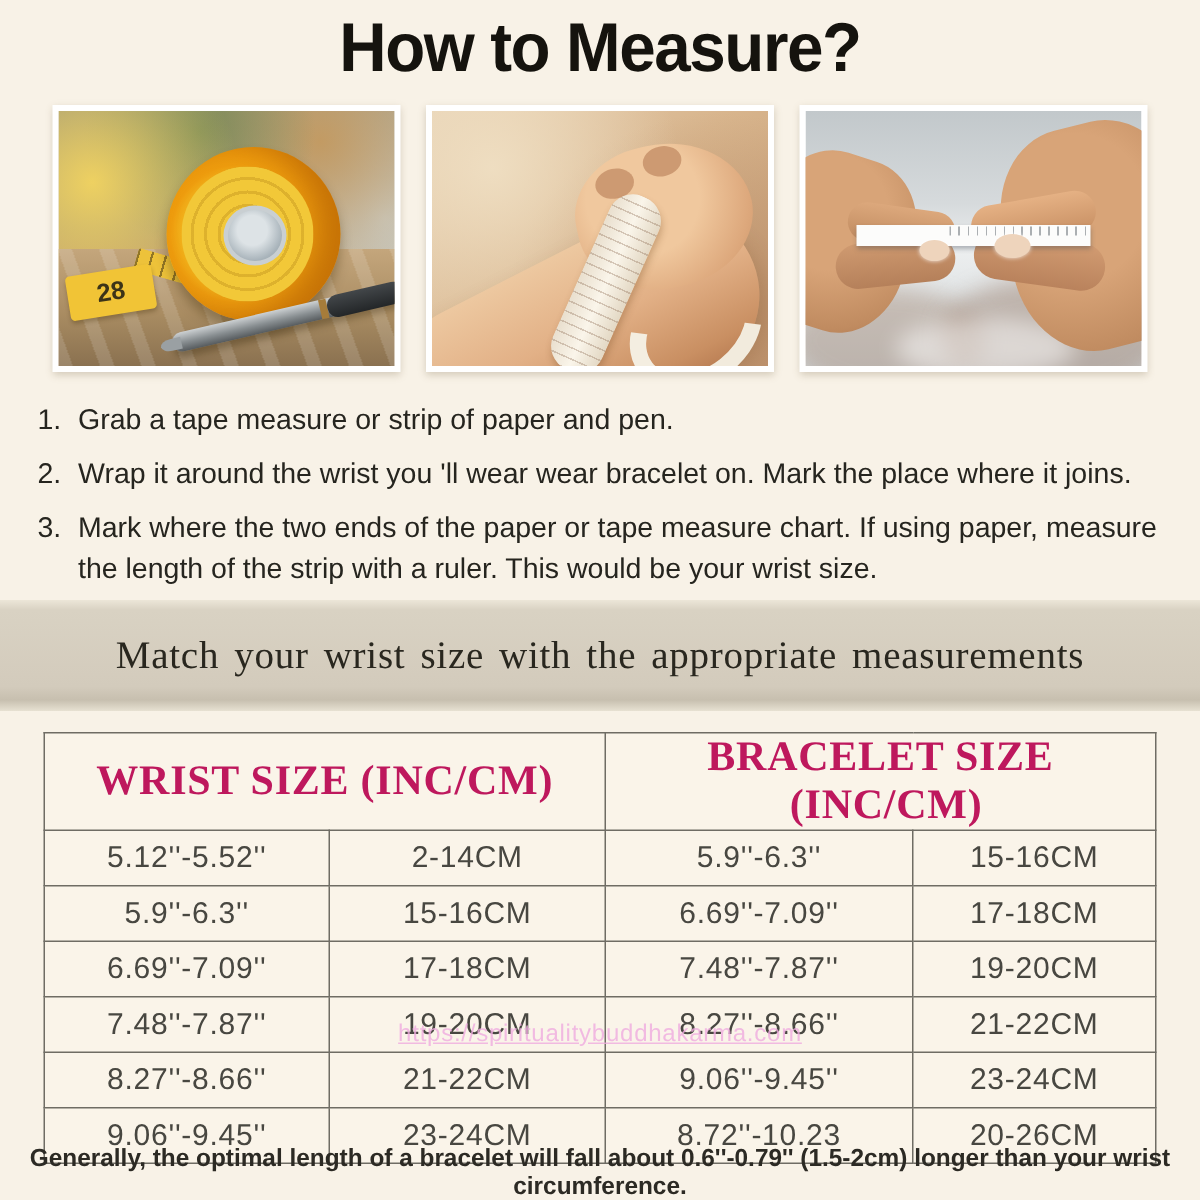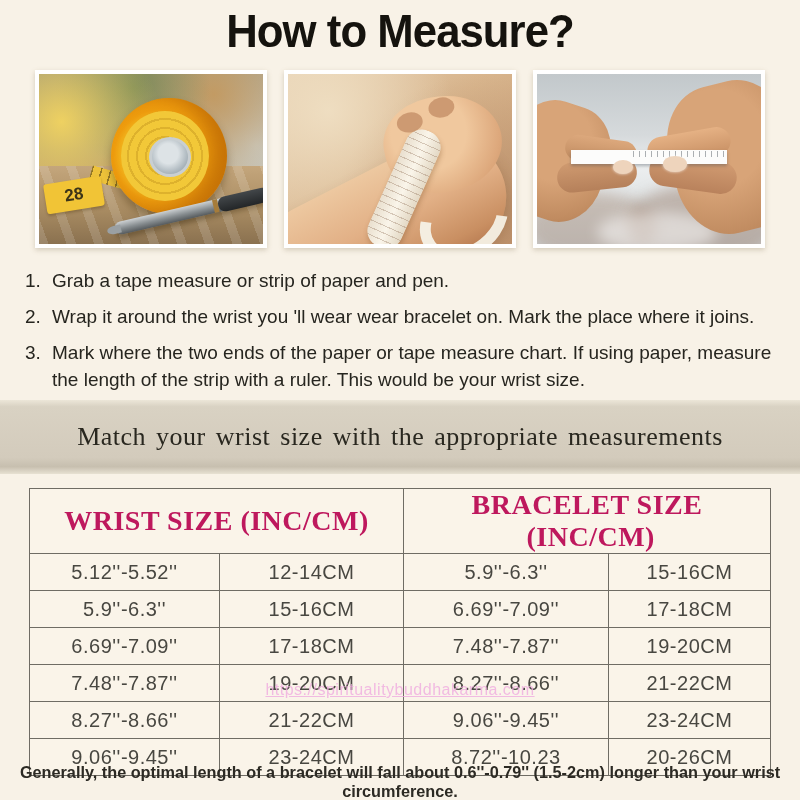--- a/index.html
+++ b/index.html
@@ -280,21 +280,21 @@
   </colgroup>
   <thead>
     <tr>
       <th colspan="2">WRIST SIZE (INC/CM)</th>
       <th colspan="2">BRACELET SIZE &nbsp;(INC/CM)</th>
     </tr>
   </thead>
   <tbody>
     <tr>
       <td>5.12''-5.52''</td>
-      <td>12-14CM</td>
+      <td>2-14CM</td>
       <td>5.9''-6.3''</td>
       <td>15-16CM</td>
     </tr>
     <tr>
       <td>5.9''-6.3''</td>
       <td>15-16CM</td>
       <td>6.69''-7.09''</td>
       <td>17-18CM</td>
     </tr>
     <tr>

